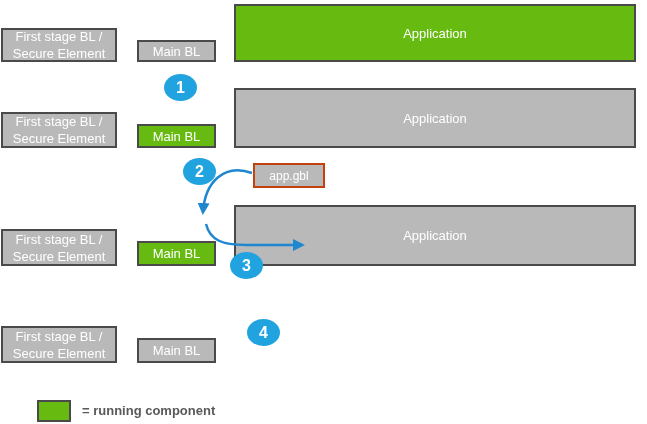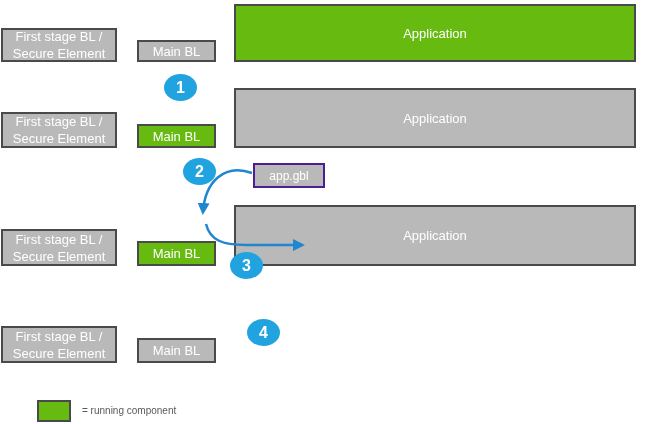--- a/index.html
+++ b/index.html
@@ -18,40 +18,40 @@
     display:flex;flex-direction:column;align-items:center;justify-content:center;
     color:#ffffff;font-size:13px;line-height:17px;text-align:center;
   }
   .col1{left:1px;width:116px;margin-top:24px;}
   .col2{left:137px;width:79px;margin-top:36px;}
   .col3{left:234px;width:402px;}
   .gray{background:#b9b9b9;}
   .green{background:#66ba10;}
   .filebox{
     position:absolute;left:253px;top:163px;width:72px;height:25px;box-sizing:border-box;
-    border:2px solid #4c1d95;background:#b9b9b9;color:#ffffff;font-size:12px;
+    border:2px solid #c2410c;background:#b9b9b9;color:#ffffff;font-size:12px;
     display:flex;align-items:center;justify-content:center;
   }
   .badge{
     position:absolute;width:33px;height:27px;border-radius:50%;
     background:#21a3e0;color:#ffffff;font-size:16px;font-weight:bold;
     display:flex;align-items:center;justify-content:center;z-index:5;
   }
   .badge1{left:164px;top:74px;}
   .badge2{left:183px;top:158px;}
   .badge3{left:230px;top:252px;}
   .badge4{left:247px;top:319px;}
   .arrows{position:absolute;left:0;top:0;width:647px;height:424px;pointer-events:none;z-index:4;}
   .legend{position:absolute;left:0;top:398px;width:647px;height:26px;}
   .legend-swatch{
     position:absolute;left:37px;top:2px;width:34px;height:22px;box-sizing:border-box;
     background:#66ba10;border:2px solid #4a4a4a;
   }
   .legend-label{
-    position:absolute;left:82px;top:3px;color:#595959;font-size:10px;line-height:20px;
+    position:absolute;left:82px;top:3px;color:#595959;font-size:13px;line-height:20px;font-weight:bold;
   }
 </style>
 </head>
 <body>
 
 <div class="canvas">
 
   <div class="row r1">
     <div class="box col1 gray">
       <span>First stage BL /</span>

